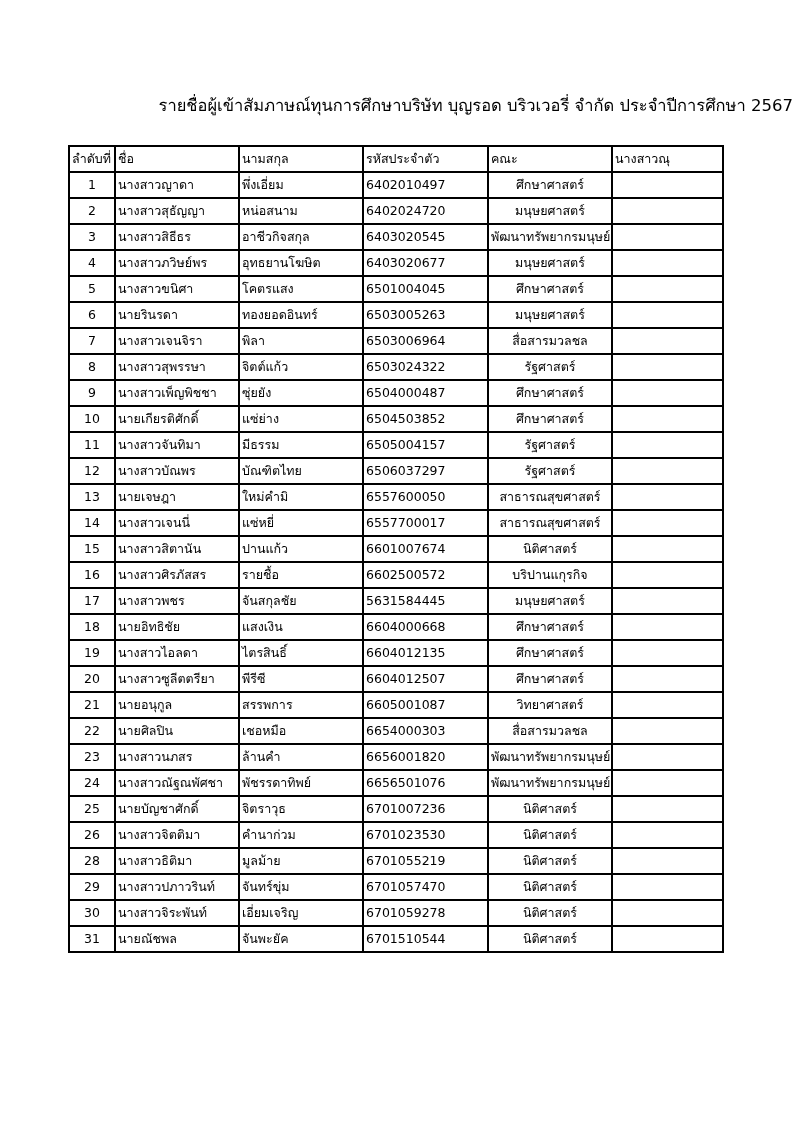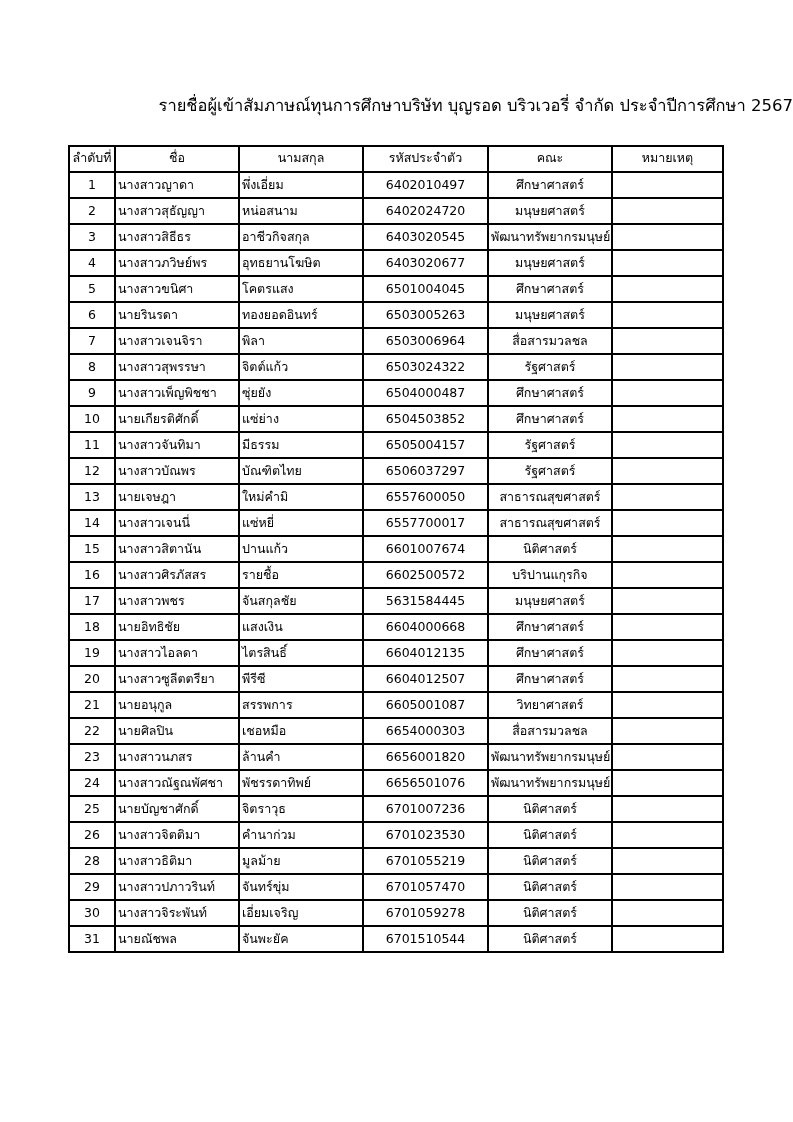--- a/index.html
+++ b/index.html
@@ -45,26 +45,25 @@
       border: 2px solid #000;
       height: 24px;
       padding: 0 2px;
       font-size: 12.5px;
       font-weight: normal;
       line-height: 24px;
       white-space: nowrap;
       overflow: hidden;
     }
     table.roster th {
-      text-align: center;
-      font-family: Liberation Mono, monospace;
+      text-align: left;
     }
     td.num { text-align: center; }
     td.first, td.last { text-align: left; padding-left: 1px; }
-    td.sid { text-align: center; }
+    td.sid { }
     td.fac { text-align: center; font-size: 12px; }
     td.note { text-align: left; }
   </style>
 </head>
 <body>
 
 <div class="page-title">รายชื่อผู้เข้าสัมภาษณ์ทุนการศึกษาบริษัท บุญรอด บริวเวอรี่ จำกัด ประจำปีการศึกษา 2567</div>
 
 <table class="roster">
   <colgroup>
@@ -75,21 +74,21 @@
       <col class="c-fac">
       <col class="c-note">
   </colgroup>
   <thead>
     <tr>
       <th>ลำดับที่</th>
       <th>ชื่อ</th>
       <th>นามสกุล</th>
       <th>รหัสประจำตัว</th>
       <th>คณะ</th>
-      <th>หมายเหตุ</th>
+      <th>นางสาวณุ</th>
     </tr>
   </thead>
   <tbody id="roster-body">
       <tr>
         <td class="num">1</td>
         <td class="first">นางสาวญาดา</td>
         <td class="last">พึ่งเอี่ยม</td>
         <td class="sid">6402010497</td>
         <td class="fac">ศึกษาศาสตร์</td>
         <td class="note"></td>

